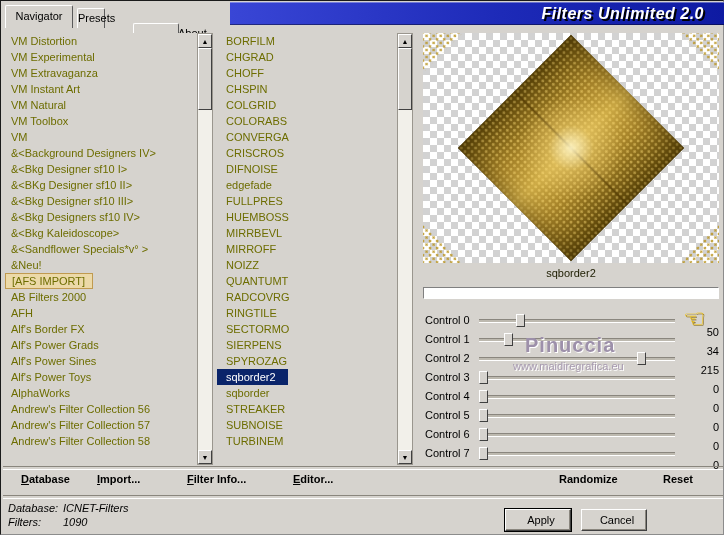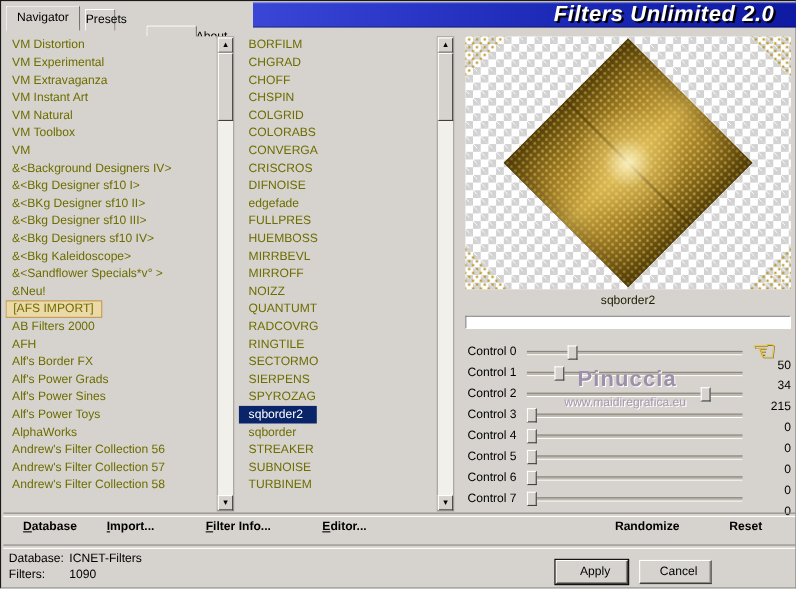--- a/index.html
+++ b/index.html
@@ -15,21 +15,21 @@
     border-right:1px solid #8c8c8c;border-bottom:1px solid #8c8c8c;
   }
   
   .titlebar{
     position:absolute;left:229px;top:1px;width:494px;height:23px;
     background:linear-gradient(90deg,#3946d6 0%,#1d2ab8 55%,#0e1aa2 100%);
     box-shadow:inset 0 1px 0 rgba(255,255,255,.35), inset 0 -1px 0 rgba(0,0,0,.4);
     display:flex;align-items:center;justify-content:flex-end;padding-right:20px;box-sizing:border-box;
   }
   .titlebar span{
-    font-size:20px;font-weight:bold;font-style:italic;color:#fff;letter-spacing:.5px;
+    font-size:16px;font-weight:bold;font-style:italic;color:#fff;letter-spacing:.5px;
     text-shadow:2px 2px 0 #000;white-space:nowrap;
   }
   .tab{
     position:absolute;box-sizing:border-box;text-align:center;
     background:#d6d3ce;
     border-top:1px solid #fff;border-left:1px solid #fff;
     border-right:1px solid #5a5a5a;border-bottom:none;
     border-radius:2px 2px 0 0;line-height:18px;
   }
   .tab.active{left:4px;top:4px;width:68px;height:23px;line-height:21px;z-index:2;}
@@ -148,21 +148,21 @@
   .cmd-left .cmd:nth-child(3){left:186px;}
   .cmd-left .cmd:nth-child(4){left:292px;}
   .cmd-right .cmd:nth-child(1){left:558px;}
   .cmd-right .cmd:nth-child(2){left:662px;}
   .hr-groove{
     position:absolute;left:2px;width:720px;height:2px;
     border-top:1px solid #8a867e;border-bottom:1px solid #fff;
   }
   .hr-top{top:465px;} .hr-bottom{top:494px;}
   
-  .status-line{position:absolute;left:7px;white-space:nowrap;}
+  .status-line{position:absolute;left:7px;white-space:nowrap;font-style:italic;}
   .st1{top:501px;} .st2{top:515px;}
   .status-line .lab{display:inline-block;width:55px;}
   .dialog-buttons{position:absolute;left:0;top:0;width:724px;height:535px;pointer-events:none;}
   .win-btn{
     position:absolute;top:508px;width:66px;height:22px;box-sizing:border-box;
     background:#d6d3ce;font-family:"Liberation Sans",sans-serif;font-size:11px;color:#000;
     border-top:1px solid #fff;border-left:1px solid #fff;
     border-right:1px solid #404040;border-bottom:1px solid #404040;
     box-shadow:inset -1px -1px 0 #8a867e;pointer-events:auto;padding-left:12px;
   }

